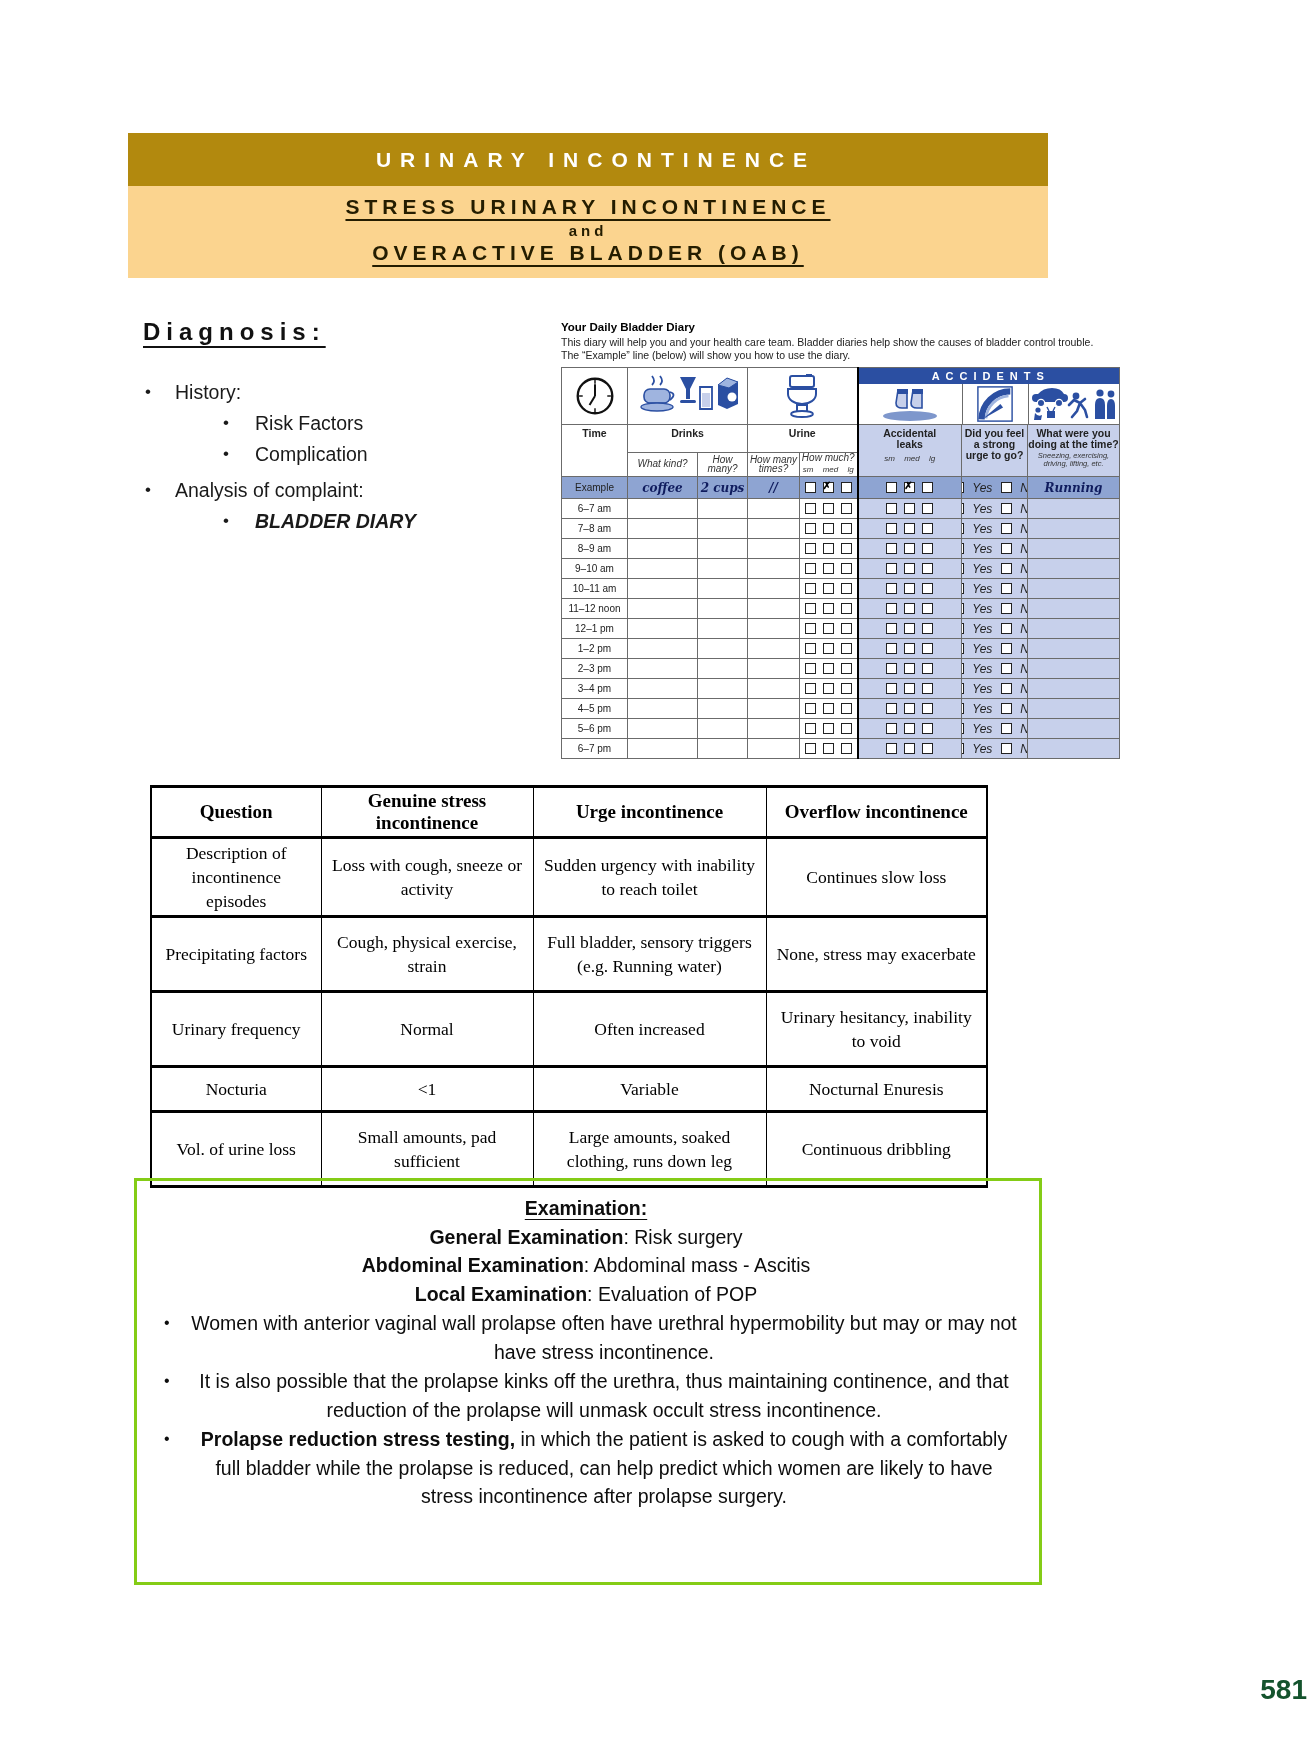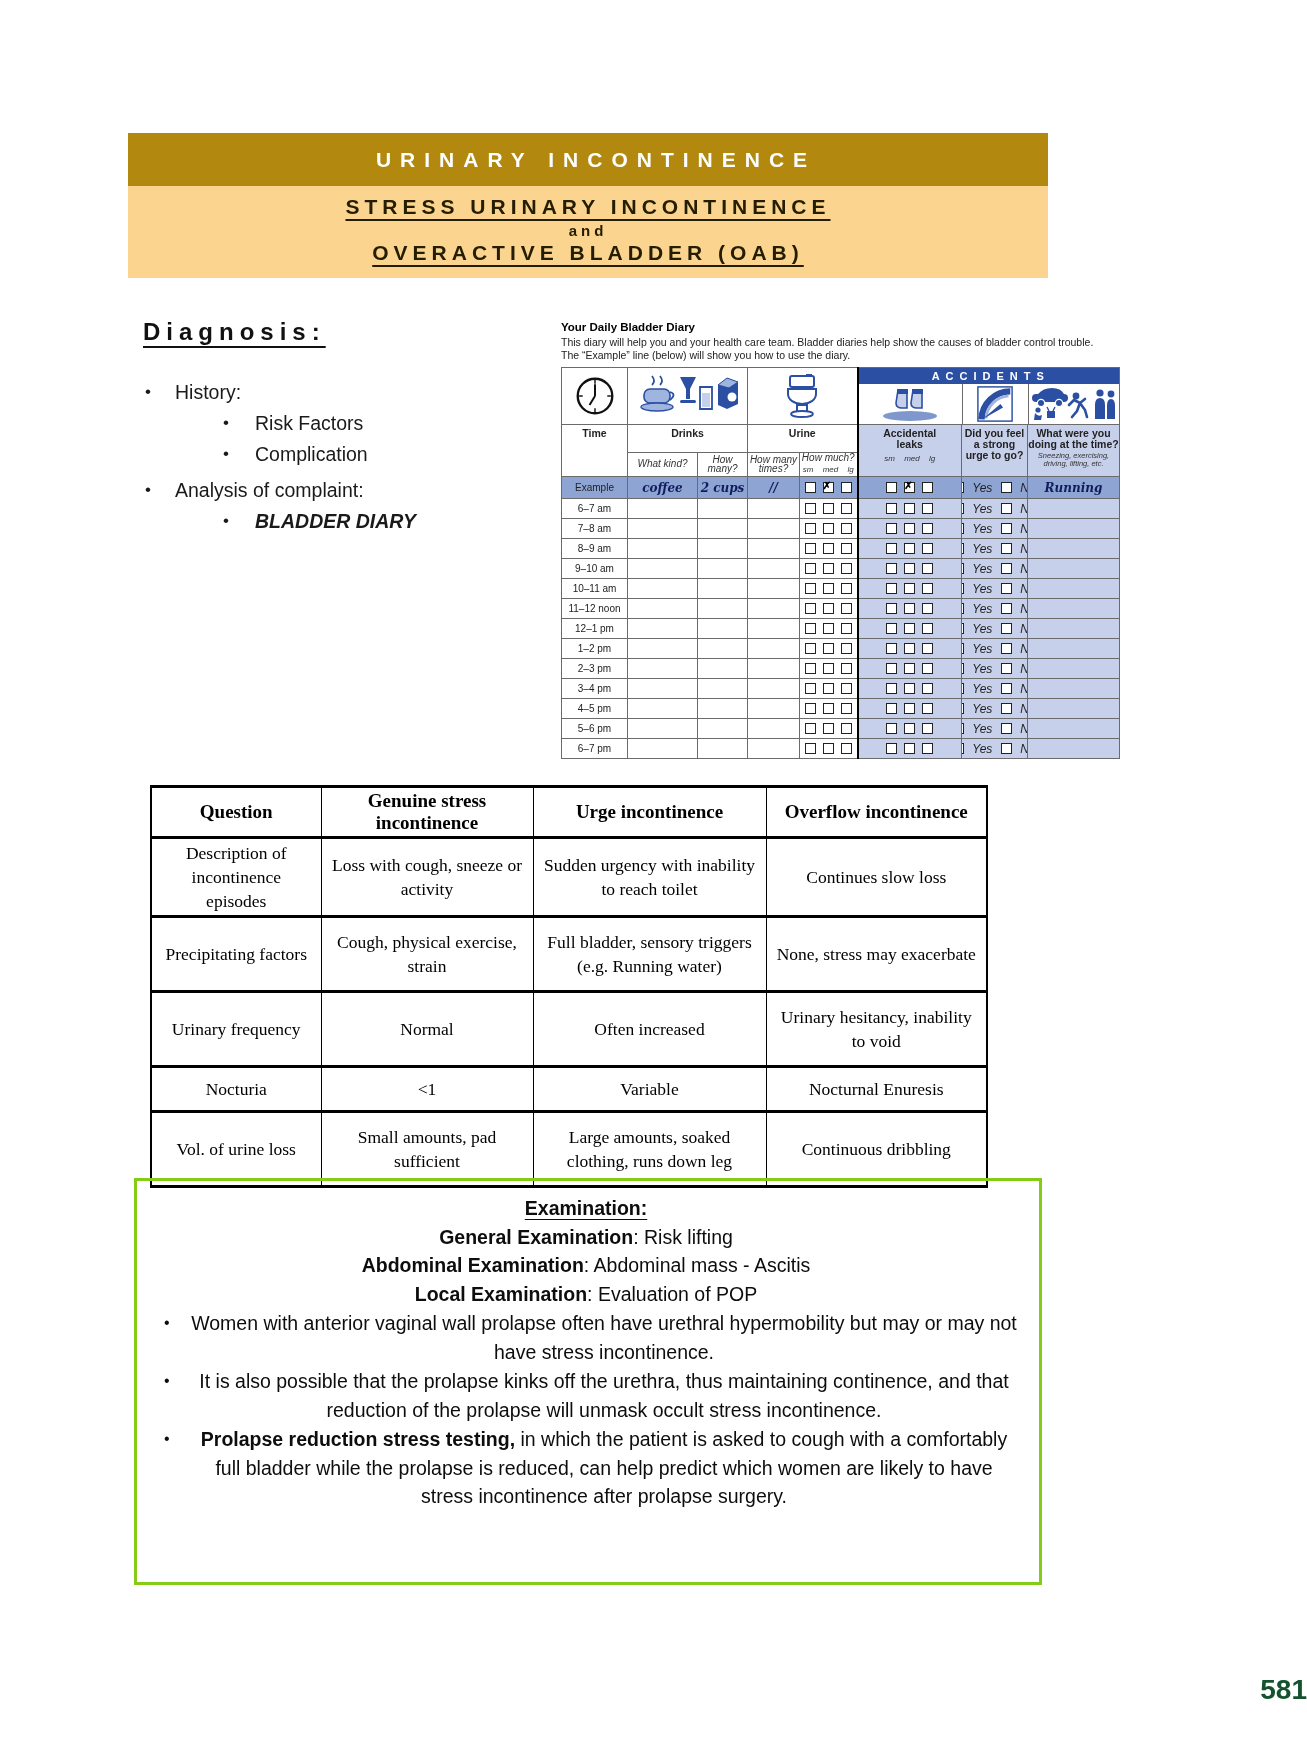--- a/index.html
+++ b/index.html
@@ -764,21 +764,21 @@
           <td>Vol. of urine loss</td>
           <td>Small amounts, pad sufficient</td>
           <td>Large amounts, soaked clothing, runs down leg</td>
           <td>Continuous dribbling</td>
         </tr>
       </tbody>
   </table>
 
   <div class="exam">
     <div class="exam-head">Examination:</div>
-    <div class="exam-line"><b>General Examination</b><span>: Risk lifting</span></div>
+    <div class="exam-line"><b>General Examination</b><span>: Risk surgery</span></div>
     <div class="exam-line"><b>Abdominal Examination</b><span>: Abdominal mass - Ascitis</span></div>
     <div class="exam-line"><b>Local Examination</b><span>: Evaluation of POP</span></div>
     <ul class="exam-bullets" id="exam-bullets">
         <li><span>Women with anterior vaginal wall prolapse often have urethral hypermobility but may or may not have stress incontinence.</span></li>
         <li><span>It is also possible that the prolapse kinks off the urethra, thus maintaining continence, and that reduction of the prolapse will unmask occult stress incontinence.</span></li>
         <li><b>Prolapse reduction stress testing,</b><span> in which the patient is asked to cough with a comfortably full bladder while the prolapse is reduced, can help predict which women are likely to have stress incontinence after prolapse surgery.</span></li>
       </ul>
   </div>
 
   <div class="page-num">581</div>

